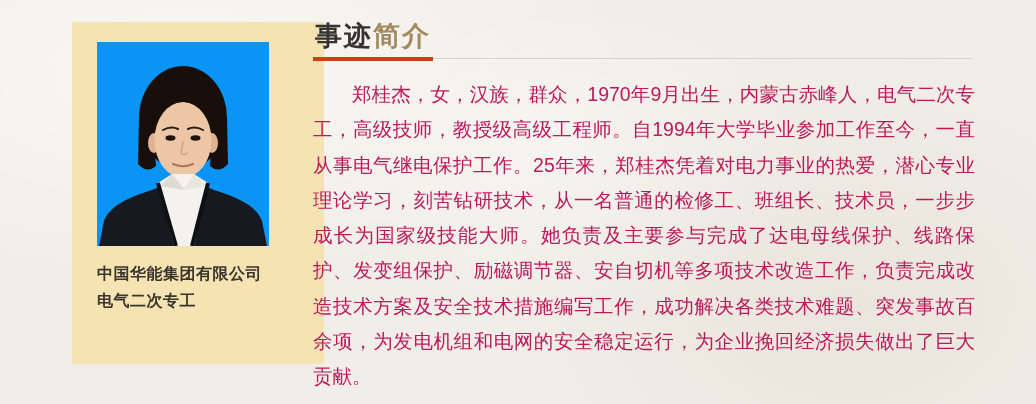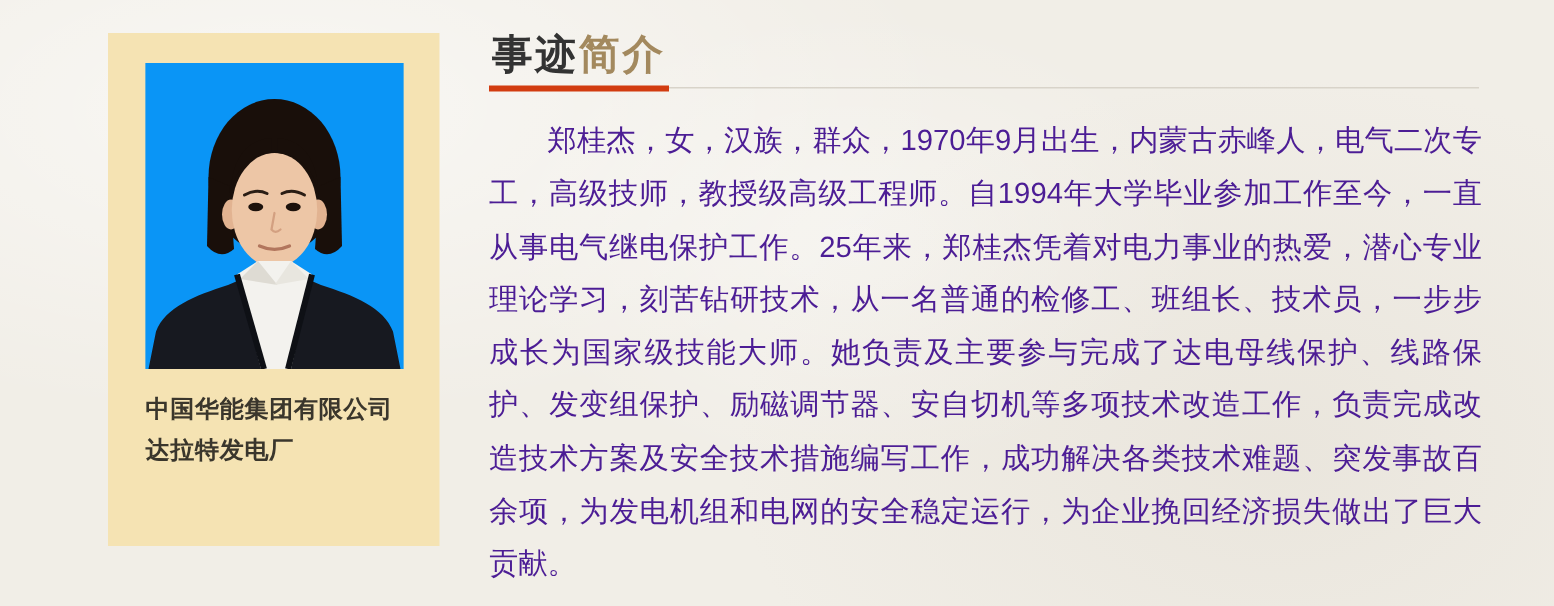--- a/index.html
+++ b/index.html
@@ -14,21 +14,21 @@
       radial-gradient(400px 260px at 55% 40%, rgba(255,255,255,0.35), rgba(255,255,255,0) 60%),
       #f1eee7;
     position: relative;
   }
   .stage { position: relative; width: 1036px; height: 404px; }
 
   
   .card {
     position: absolute;
     left: 72px; top: 22px;
-    width: 221px; height: 342px;
+    width: 252px; height: 342px;
     background: #f5e3b3;
   }
   .photo {
     position: absolute;
     left: 25px; top: 20px;
     width: 172px; height: 204px;
     background: #0a95f6;
   }
   .photo svg { display: block; width: 172px; height: 204px; }
   .card-text {
@@ -36,21 +36,21 @@
     left: 25px; top: 238px;
     width: 175px;
     font-size: 16px;
     font-weight: bold;
     line-height: 27px;
     color: #3a362c;
     letter-spacing: 0.5px;
   }
 
   
-  .content { position: absolute; left: 313px; top: 0; width: 662px; height: 404px; margin-left: 13px; }
+  .content { position: absolute; left: 313px; top: 0; width: 662px; height: 404px; }
   .title {
     position: absolute;
     left: 2px; top: 18px;
     margin: 0;
     font-size: 27px;
     font-weight: bold;
     letter-spacing: 2px;
     color: #333333;
     white-space: nowrap;
   }
@@ -67,21 +67,21 @@
     width: 120px; height: 4px;
     background: #d23c10;
   }
   .bio {
     position: absolute;
     left: 0; top: 77px;
     width: 662px;
     margin: 0;
     font-size: 19.5px;
     line-height: 35.3px;
-    color: #4c1d95;
+    color: #be185d;
     text-align: justify;
     text-indent: 2em;
   }
 </style>
 </head>
 <body>
 
 <div class="stage">
 
   <aside class="card">
@@ -119,21 +119,21 @@
 
         <path d="M75,132 L88,148 L63,144 Z" fill="#dedbd3"></path>
         <path d="M97,132 L86,148 L109,144 Z" fill="#e8e6df"></path>
 
         <path d="M61,141 L79,204" stroke="#0e1015" stroke-width="4"></path>
         <path d="M111,141 L95,204" stroke="#0e1015" stroke-width="4"></path>
       </svg>
     </div>
     <div class="card-text">
       <div>中国华能集团有限公司</div>
-      <div>达拉特发电厂</div>
+      <div>电气二次专工</div>
     </div>
   </aside>
 
   <main class="content">
     <h2 class="title"><span class="t1">事迹</span><span class="t2">简介</span></h2>
     <div class="divider">
       <span class="divider-accent"></span>
     </div>
     <p class="bio">郑桂杰，女，汉族，群众，1970年9月出生，内蒙古赤峰人，电气二次专工，高级技师，教授级高级工程师。自1994年大学毕业参加工作至今，一直从事电气继电保护工作。25年来，郑桂杰凭着对电力事业的热爱，潜心专业理论学习，刻苦钻研技术，从一名普通的检修工、班组长、技术员，一步步成长为国家级技能大师。她负责及主要参与完成了达电母线保护、线路保护、发变组保护、励磁调节器、安自切机等多项技术改造工作，负责完成改造技术方案及安全技术措施编写工作，成功解决各类技术难题、突发事故百余项，为发电机组和电网的安全稳定运行，为企业挽回经济损失做出了巨大贡献。</p>
   </main>

